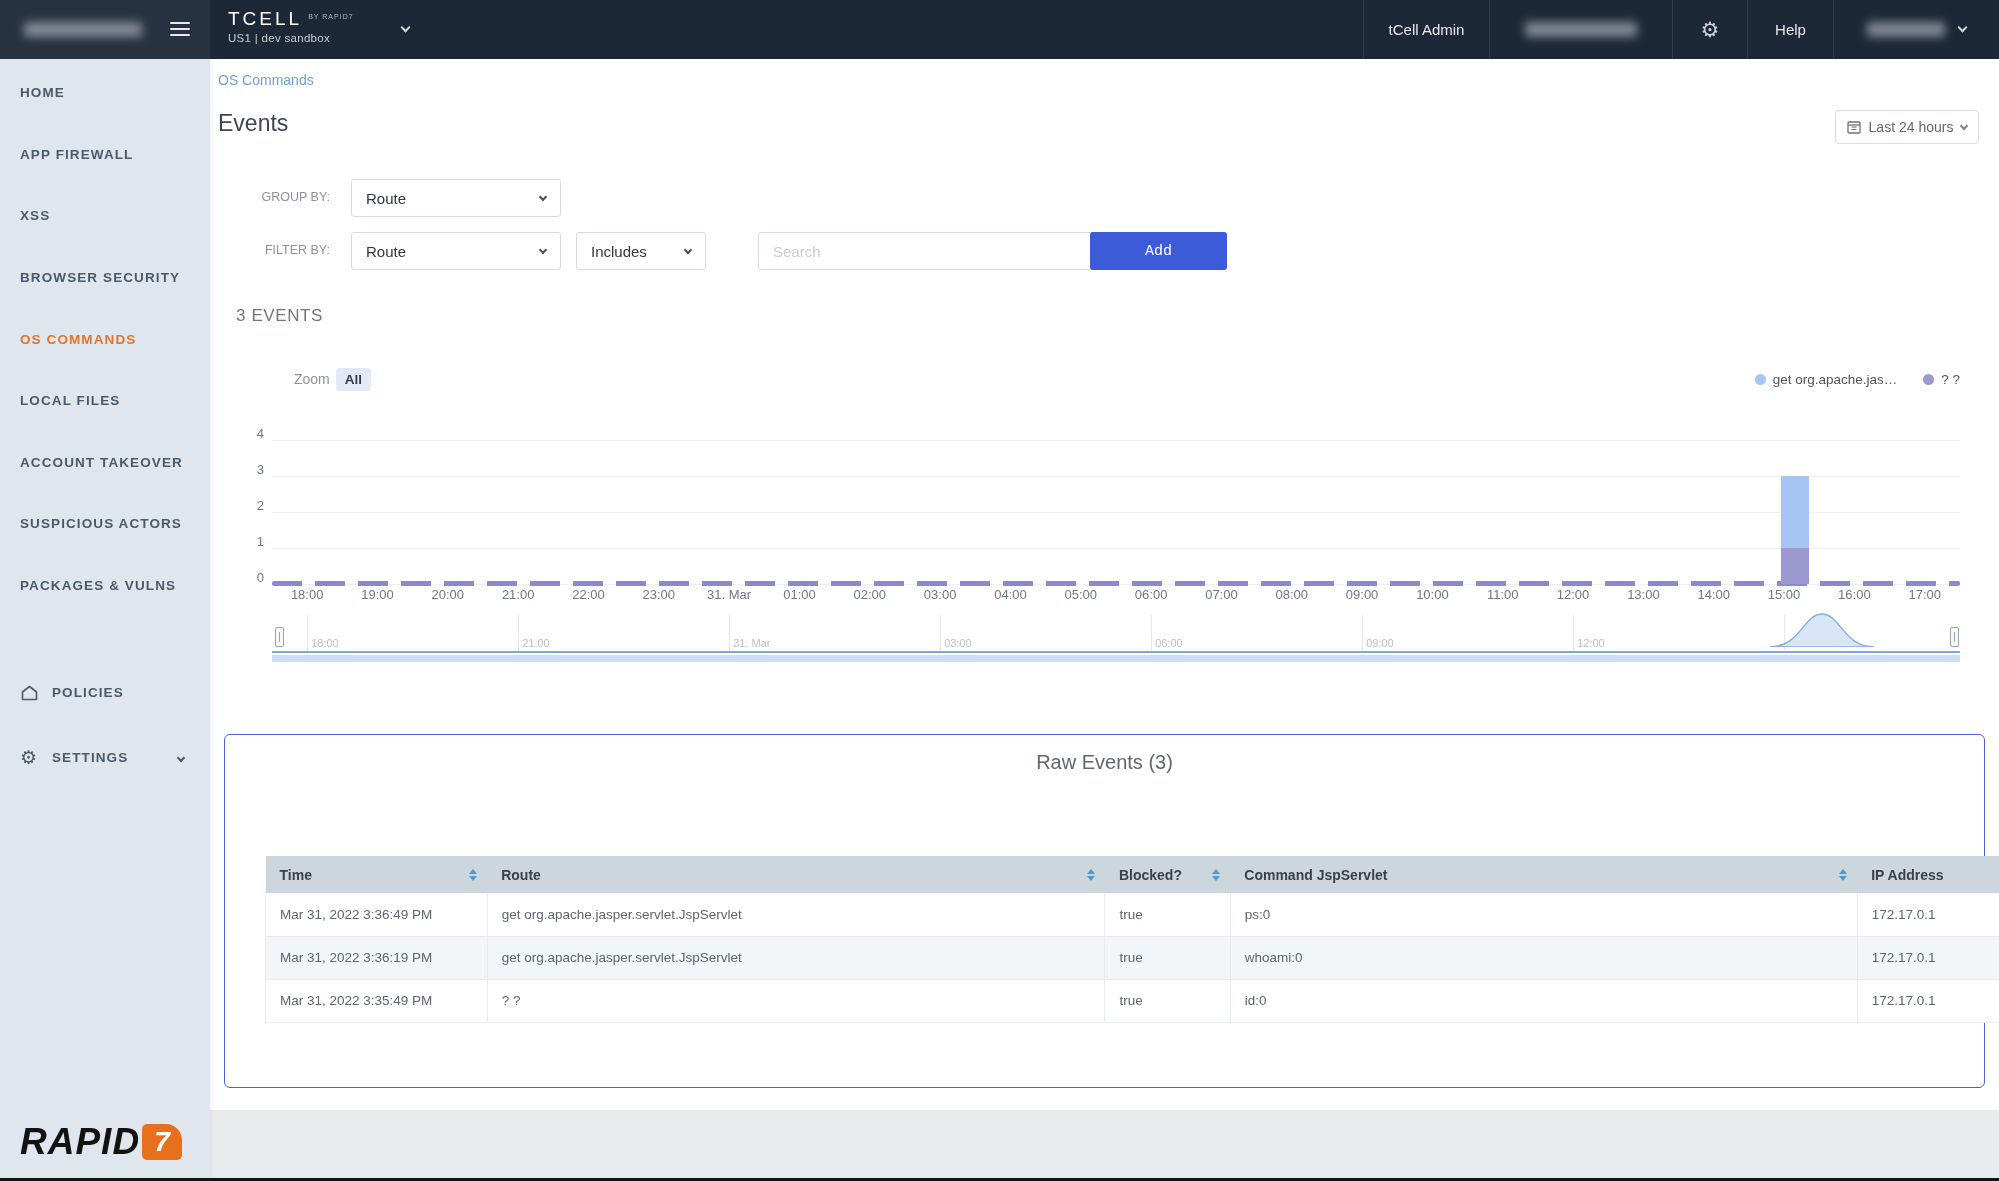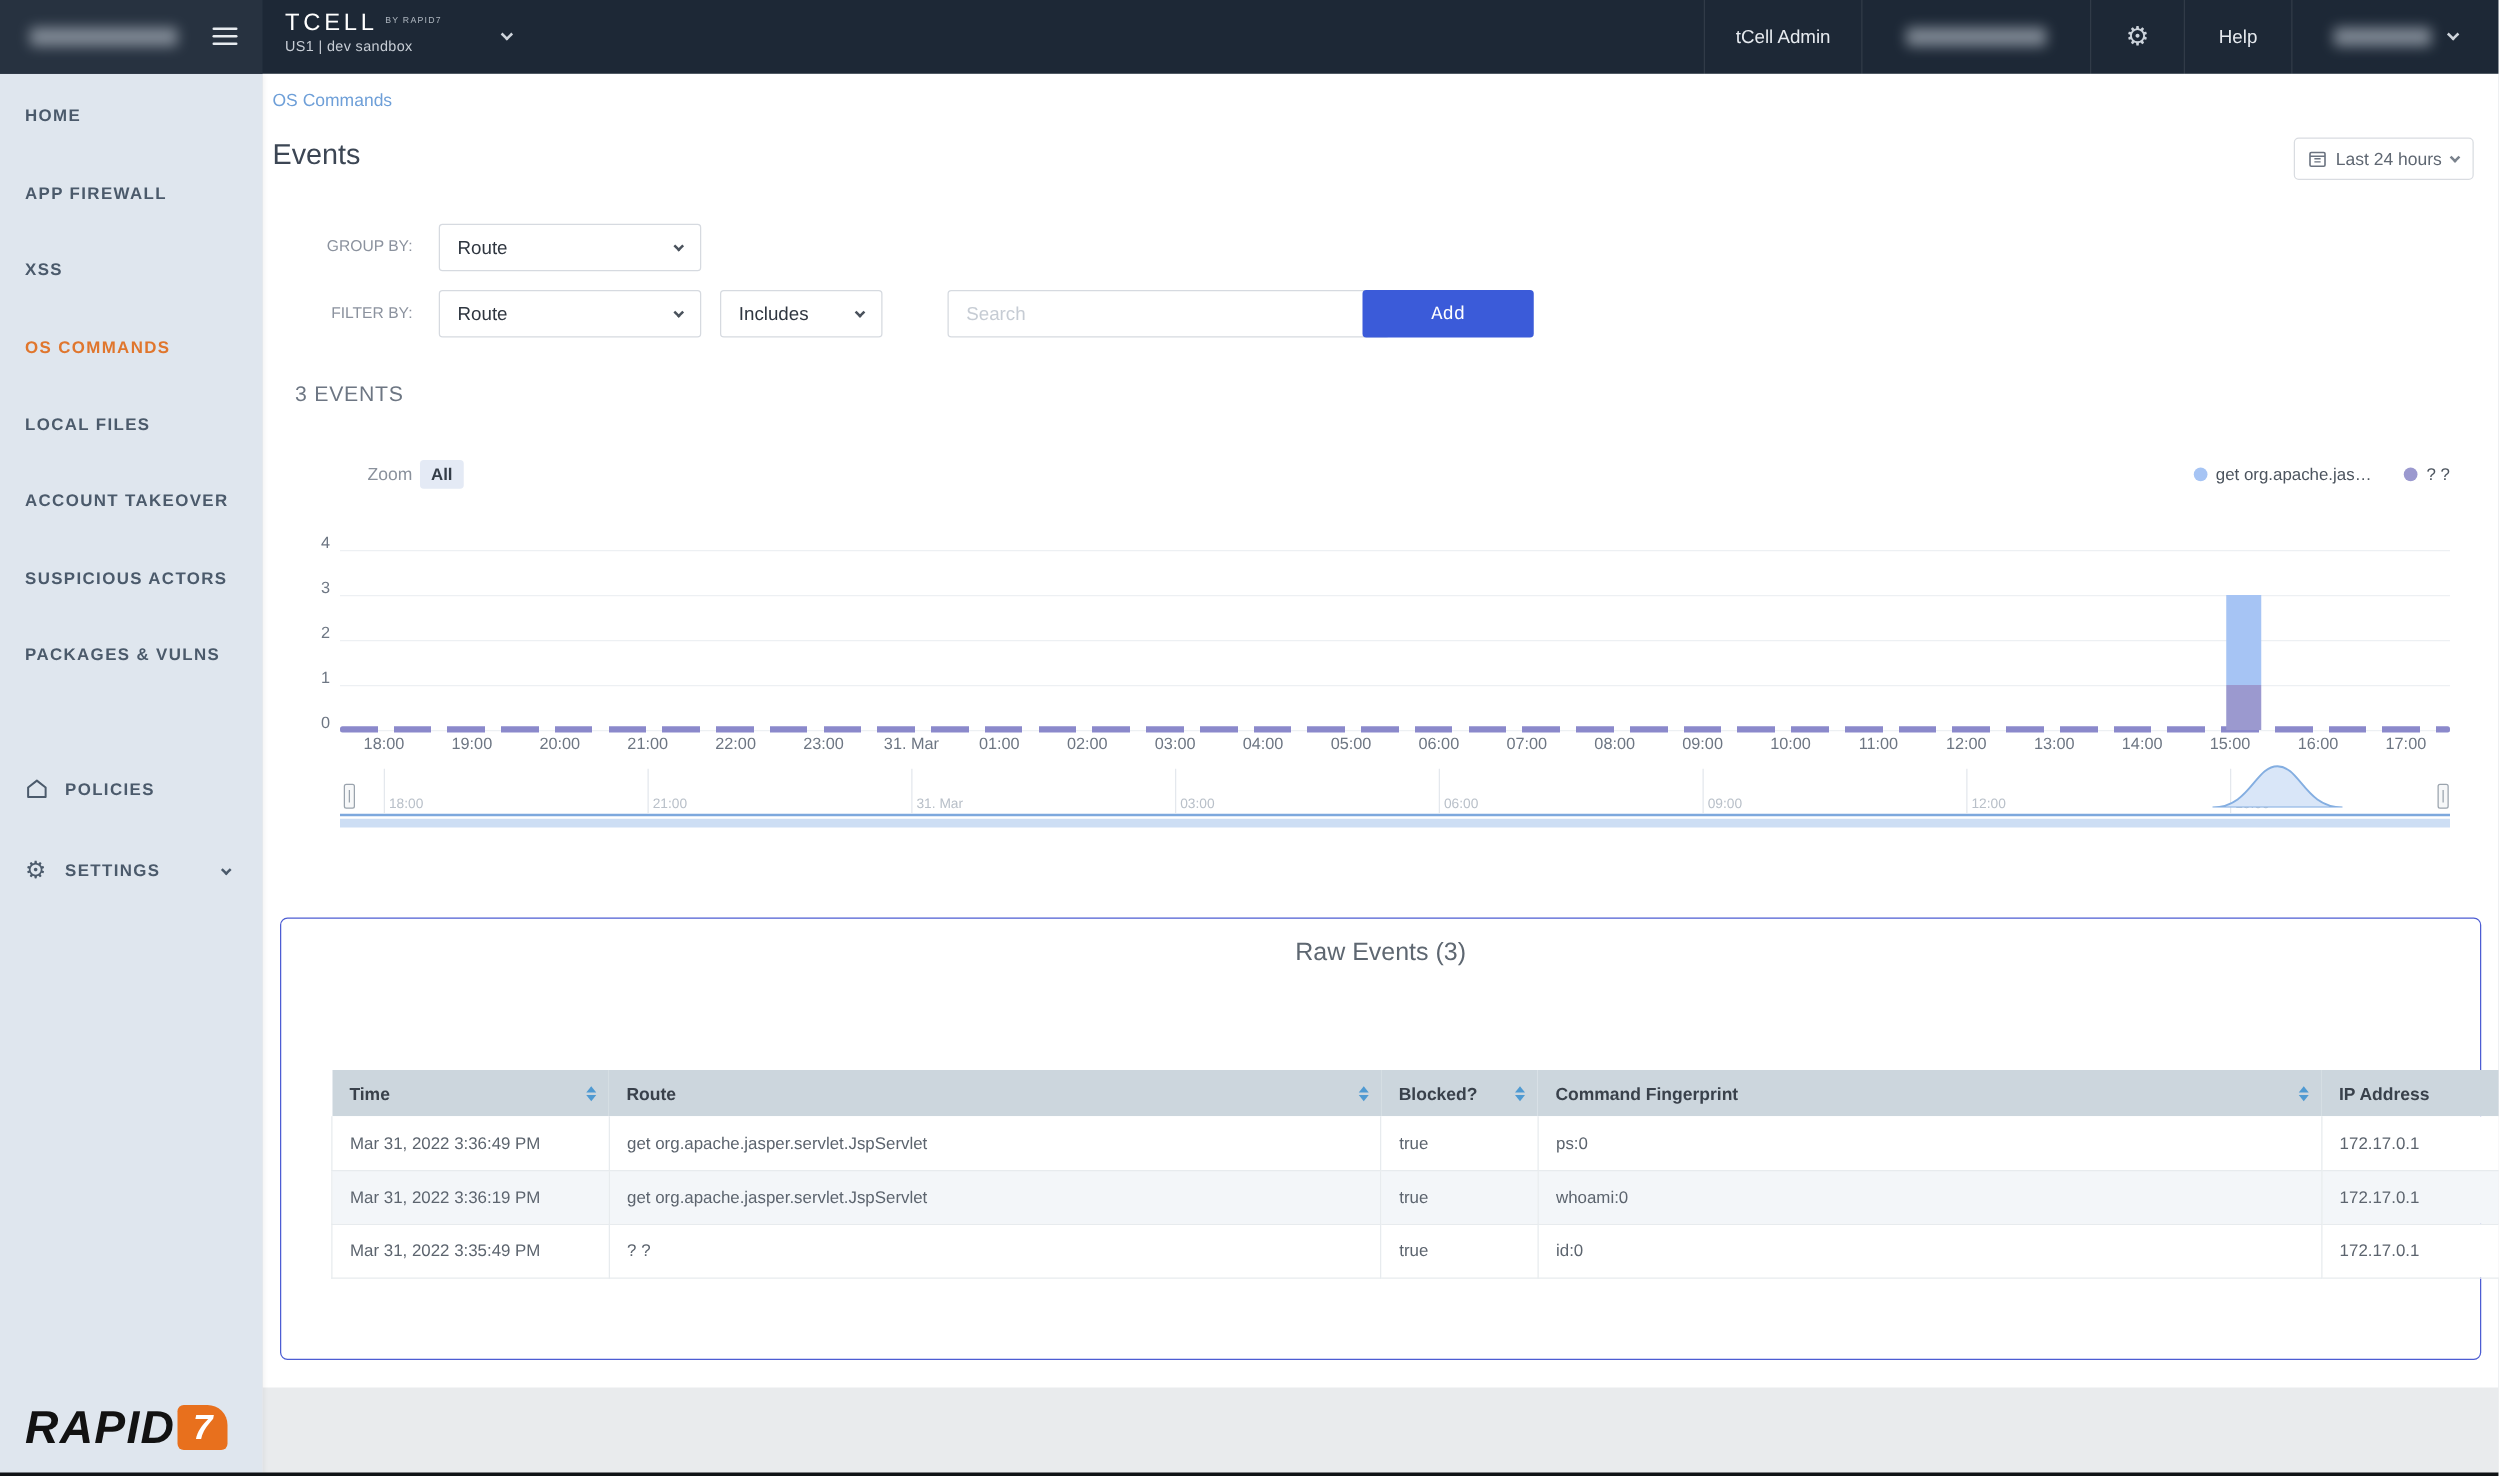--- a/index.html
+++ b/index.html
@@ -135,20 +135,21 @@
         <span class="chev"></span>
       </div>
     </div>
   </header>
 
   <nav class="sidebar">
     <div class="nav-list">
         <div class="nav-item">HOME</div>
         <div class="nav-item">APP FIREWALL</div>
         <div class="nav-item">XSS</div>
+        <div class="nav-item">BROWSER SECURITY</div>
         <div class="nav-item active">OS COMMANDS</div>
         <div class="nav-item">LOCAL FILES</div>
         <div class="nav-item">ACCOUNT TAKEOVER</div>
         <div class="nav-item">SUSPICIOUS ACTORS</div>
         <div class="nav-item">PACKAGES &amp; VULNS</div>
       </div>
     <div class="nav-secondary">
         <div class="nav-item2">
           <span class="nicon">
             <svg width="19" height="18" viewBox="0 0 19 18">
@@ -330,21 +331,21 @@
                   <span class="th-inner">
                     <span>Blocked?</span>
                     <span class="sort">
                       <b class="up"></b>
                       <b class="dn"></b>
                     </span>
                   </span>
                 </th>
                 <th>
                   <span class="th-inner">
-                    <span>Command Fingerprint</span>
+                    <span>Command JspServlet</span>
                     <span class="sort">
                       <b class="up"></b>
                       <b class="dn"></b>
                     </span>
                   </span>
                 </th>
                 <th>
                   <span class="th-inner">
                     <span>IP Address</span>
                     <span class="sort">

